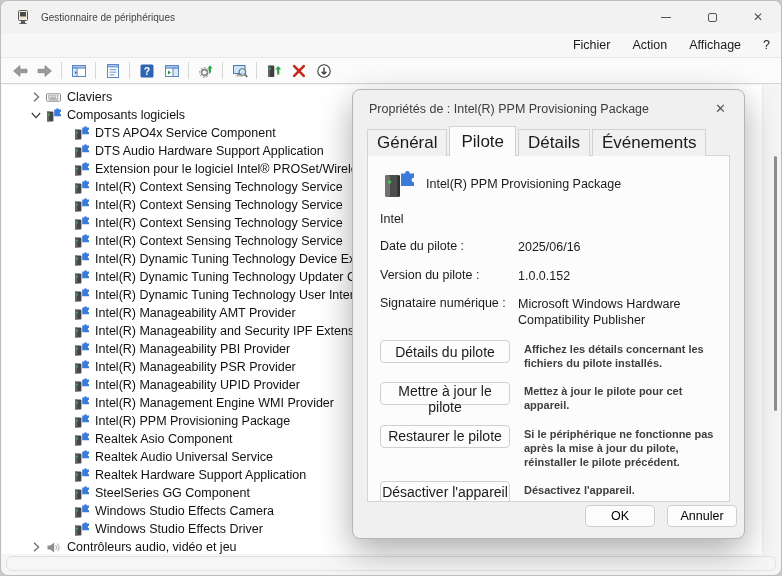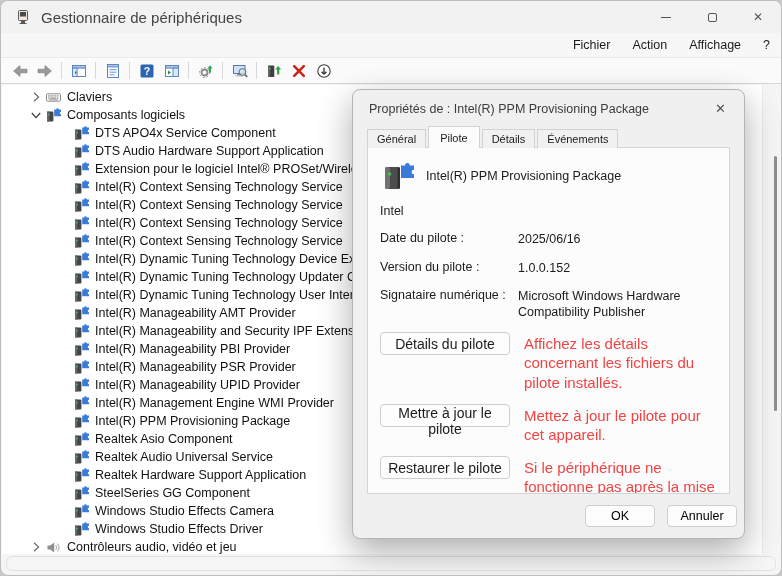--- a/index.html
+++ b/index.html
@@ -2,21 +2,21 @@
 <html><head>
 <meta charset="utf-8">
 <style>
   * { box-sizing: border-box; margin: 0; padding: 0; cursor: default; }
   html,body { width: 782px; height: 576px; background:#c8c8c8; font-family:"Liberation Sans", sans-serif; color:#1b1b1b; overflow:hidden; }
   .window { position:absolute; inset:0; background:#f5f5f5; border-radius:8px; border:1px solid #bdbdbd; overflow:hidden; }
 
   
   .titlebar { height:32px; display:flex; align-items:center; padding-left:14px; background:#f2f2f2; }
   .app-icon { width:16px; height:16px; margin-right:10px; display:inline-flex; }
-  .title { font-size:15px; color:#444; }
+  .title { font-size:10px; color:#444; }
   .win-controls { margin-left:auto; display:flex; height:100%; }
   .wc { width:46px; height:100%; display:flex; align-items:center; justify-content:center; color:#555; font-size:12px; }
   .min-glyph { display:inline-block; width:10px; border-top:1px solid #555; }
   .max-glyph { display:inline-block; width:9px; height:9px; border:1px solid #555; border-radius:2px; }
 
   
   .menubar { height:24px; display:flex; align-items:center; padding-left:2px; background:#f7f7f7;justify-content:flex-end; }
   .menu-item { font-size:12.5px; padding:3px 11px; color:#1b1b1b; }
 
   
@@ -33,36 +33,36 @@
 
   .scroll-thumb { position:absolute; right:4px; top:155px; width:3px; height:255px; background:#8f8f8f; border-radius:2px; }
   .footer { position:absolute; left:5px; right:5px; bottom:4px; height:15px; background:#f6f6f6; border:1px solid #e2e2e2; border-radius:6px; }
 
   
   .dialog { position:absolute; left:351px; top:88px; width:393px; height:450px; background:#f0f0f0; border:1px solid #b5b5b5; border-radius:8px; box-shadow:0 12px 34px rgba(0,0,0,.33); }
   .dlg-title { padding:11px 16px 8px; display:flex; align-items:center; }
   .dlg-title-text { font-size:12.5px; color:#3c3c3c; }
   .dlg-close { margin-left:auto; color:#555; font-size:13px; padding:0 2px; }
   .tabs { display:flex; align-items:flex-end; padding-left:14px; position:relative; z-index:2; margin-bottom:-1px; margin-top:2px; }
-  .tab { background:#f1f1f1; border:1px solid #d2d2d2; border-bottom:none; padding:3px 9px; font-size:11px; margin-right:2px; color:#1b1b1b; }
+  .tab { background:#f1f1f1; border:1px solid #d2d2d2; border-bottom:none; padding:3px 9px; font-size:17px; margin-right:2px; color:#1b1b1b; }
   .tab.active { background:#fcfcfc; padding:5px 11px 4px; position:relative; }
   .tab.active::after { content:""; position:absolute; left:0; right:0; bottom:-1px; height:1px; background:#fcfcfc; }
   .tabpage { position:relative; margin:0 14px; height:347px; background:#fcfcfc; border:1px solid #d4d4d4; padding:9px 12px 6px; z-index:1; overflow:hidden; }
 
   .dev-head { display:flex; align-items:center; gap:12px; height:38px; margin-bottom:8px; }
   .dev-icon { width:34px; height:34px; flex:none; }
   .dev-name { font-size:12.5px; }
 
   .field { display:flex; margin:5px 0 12px; font-size:12.5px; }
   .field-label { width:138px; flex:none; color:#1b1b1b; }
   .field-value { flex:1; line-height:1.3; }
 
   .action { display:flex; gap:14px; margin-bottom:12px; align-items:flex-start; }
   .abtn { width:130px; height:23px; flex:none; background:#fdfdfd; border:1px solid #cfcfcf; border-radius:4px; font-size:14px; font-family:"Liberation Sans",sans-serif; color:#1b1b1b; }
-  .adesc { font-size:15px; line-height:1.28; color:#ef4444; padding-top:2px; }
+  .adesc { font-size:11px; line-height:1.28; color:#404040; padding-top:2px;font-weight:bold; }
 
   .dlg-bottom { position:absolute; right:7px; bottom:11px; display:flex; gap:12px; }
   .dlg-bottom button { width:70px; height:22px; background:#fdfdfd; border:1px solid #cfcfcf; border-radius:4px; font-size:12.5px; font-family:"Liberation Sans",sans-serif; }
 </style>
 </head>
 <body>
 
 <div class="window">
 
   <div class="titlebar">

